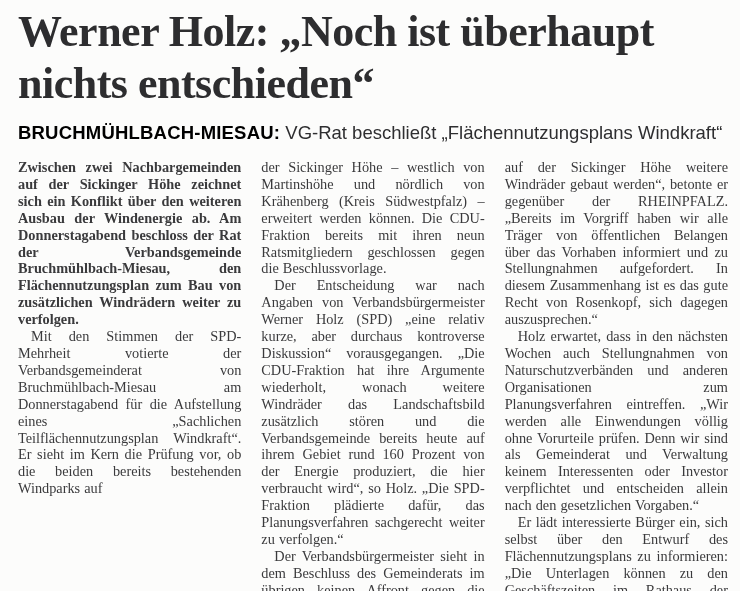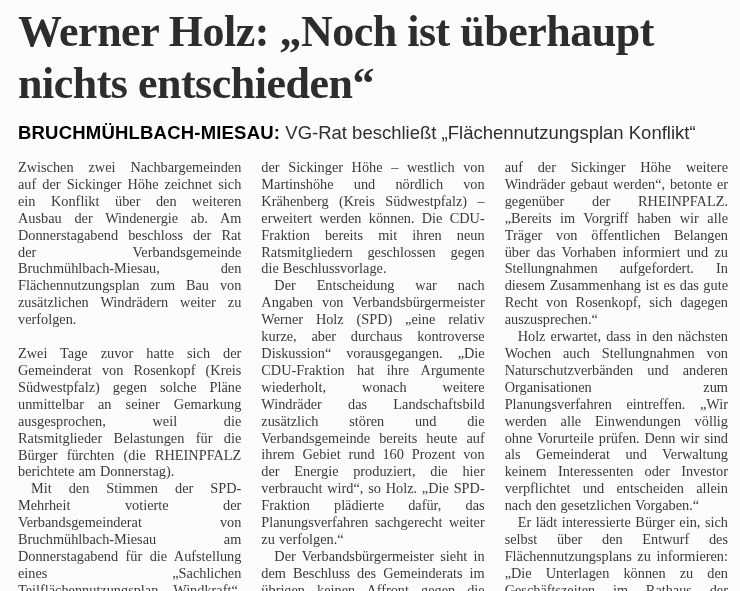--- a/index.html
+++ b/index.html
@@ -50,43 +50,42 @@
     font-family: "Liberation Serif", serif;
     font-size: 14.3px;
     line-height: 16.9px;
     text-align: justify;
     color: #3a3a3c;
     hyphens: auto;
     -webkit-hyphens: auto;
     word-spacing: 0.5px;
   }
   .col p.lead {
-    font-weight: normal;
+    font-weight: bold;
   }
   .col p.gap-before {
     margin-top: 17px;
   }
   .col p.indent {
     text-indent: 13px;
   }
 </style>
 </head>
 <body>
 
 <div class="page">
 
   <h1 class="headline">Werner Holz: „Noch ist überhaupt nichts entschieden“</h1>
 
-  <p class="kicker"><span class="kicker-location">BRUCHMÜHLBACH-MIESAU:</span><span> VG-Rat beschließt „Flächennutzungsplan Konflikt“</span></p>
+  <p class="kicker"><span class="kicker-location">BRUCHMÜHLBACH-MIESAU:</span><span> VG-Rat beschließt „Flächennutzungsplans Windkraft“</span></p>
 
   <div class="columns">
 
     <div class="col">
       <p class="lead">Zwischen zwei Nachbargemeinden auf der Sickinger Höhe zeichnet sich ein Konflikt über den weiteren Ausbau der Windenergie ab. Am Donnerstagabend beschloss der Rat der Verbandsgemeinde Bruchmühlbach-Miesau, den Flächennutzungsplan zum Bau von zusätzlichen Windrädern weiter zu verfolgen.</p>
-      <p class="gap-before">Zwei Tage zuvor hatte sich der Gemeinderat von Rosenkopf (Kreis Südwestpfalz) gegen solche Pläne unmittelbar an seiner Gemarkung ausgesprochen, weil die Ratsmitglieder Belastungen für die Bürger fürchten (die RHEINPFALZ berichtete am Donnerstag).</p>
       <p class="indent">Mit den Stimmen der SPD-Mehrheit votierte der Verbandsgemeinderat von Bruchmühlbach-Miesau am Donnerstagabend für die Aufstellung eines „Sachlichen Teilflächennutzungsplan Windkraft“. Er sieht im Kern die Prüfung vor, ob die beiden bereits bestehenden Windparks auf</p>
     </div>
 
     <div class="col">
       <p>der Sickinger Höhe – westlich von Martinshöhe und nördlich von Krähenberg (Kreis Südwestpfalz) – erweitert werden können. Die CDU-Fraktion bereits mit ihren neun Ratsmitgliedern geschlossen gegen die Beschlussvorlage.</p>
       <p class="indent">Der Entscheidung war nach Angaben von Verbandsbürgermeister Werner Holz (SPD) „eine relativ kurze, aber durchaus kontroverse Diskussion“ vorausgegangen. „Die CDU-Fraktion hat ihre Argumente wiederholt, wonach weitere Windräder das Landschaftsbild zusätzlich stören und die Verbandsgemeinde bereits heute auf ihrem Gebiet rund 160 Prozent von der Energie produziert, die hier verbraucht wird“, so Holz. „Die SPD-Fraktion plädierte dafür, das Planungsverfahren sachgerecht weiter zu verfolgen.“</p>
       <p class="indent">Der Verbandsbürgermeister sieht in dem Beschluss des Gemeinderats im übrigen keinen Affront gegen die Nachbargemeinde Rosenkopf: „Noch ist überhaupt nicht entschieden, ob</p>
     </div>
 
     <div class="col">

